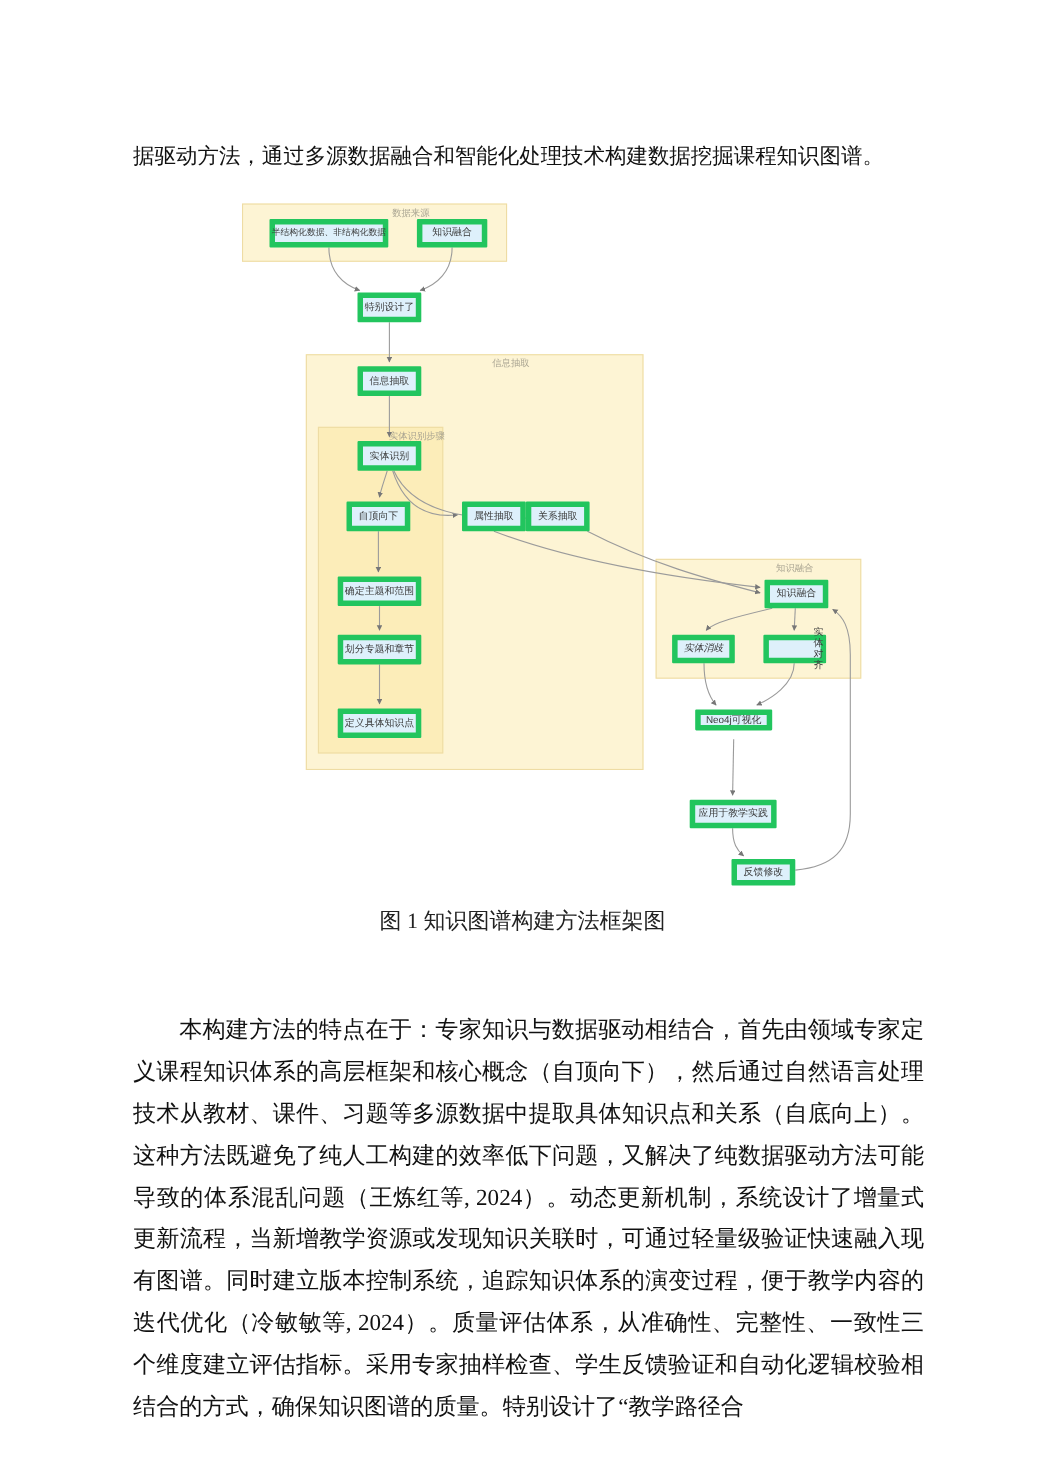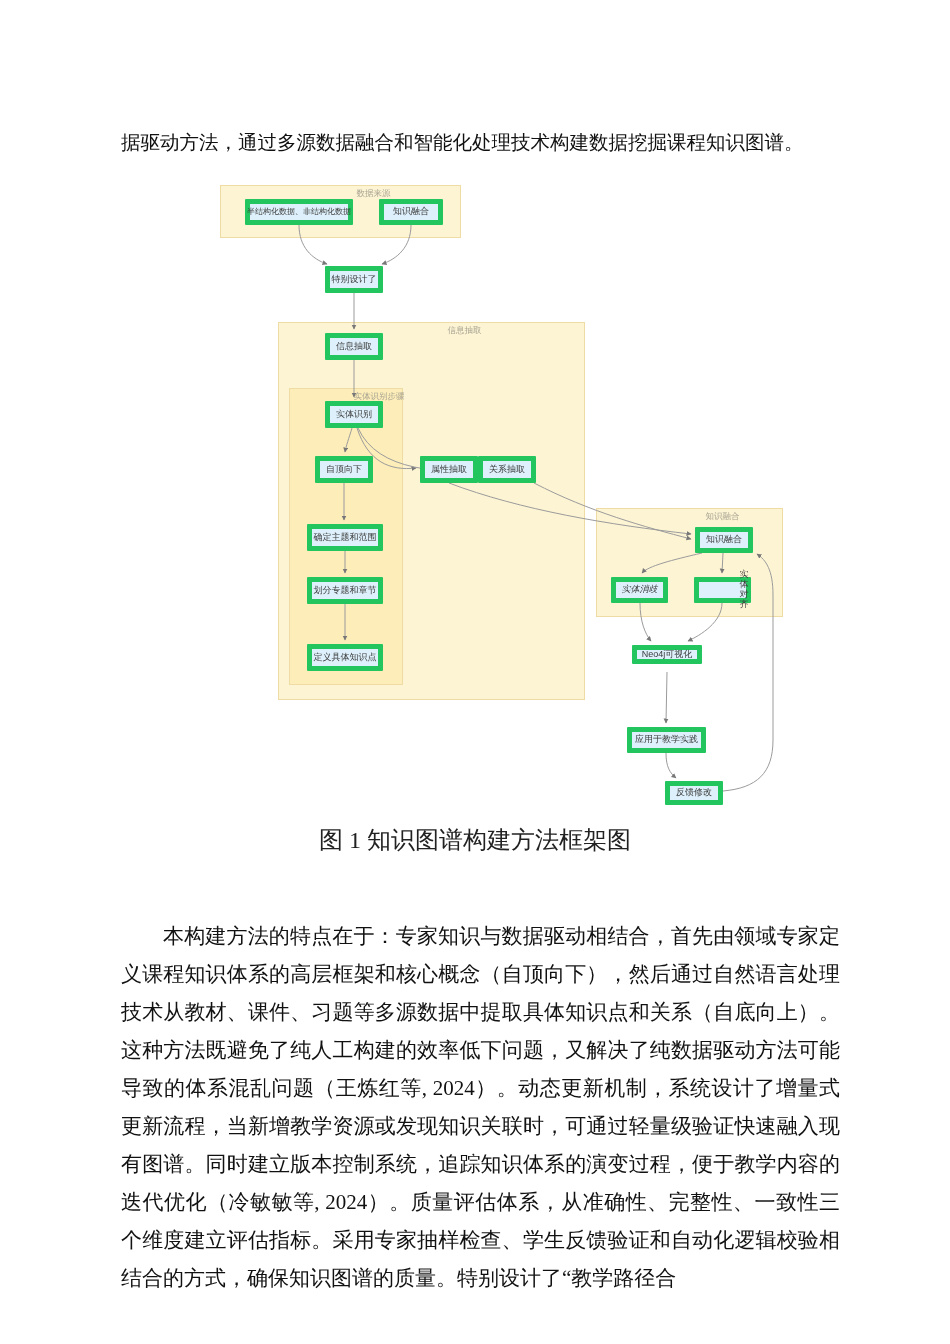--- a/index.html
+++ b/index.html
@@ -16,21 +16,21 @@
     position:absolute;left:121px;width:719px;top:104px;
     font-size:19.5px;line-height:38px;text-align:justify;
   }
   .body-par{
     position:absolute;left:121px;width:719px;top:896px;
     font-size:21px;line-height:38px;text-align:justify;
     text-indent:2em;
   }
   .caption{
     position:absolute;left:0;width:950px;top:824px;
-    text-align:center;font-size:24px;color:#222;
+    text-align:center;font-size:20px;color:#222;
   }
   .diagram{position:absolute;left:0;top:0;width:950px;height:830px;}
   .grp{
     position:absolute;
     background:rgba(250,226,143,0.38);
     border:1px solid #eedca4;
     z-index:1;
     box-sizing:border-box;
   }
   .grp-label{

